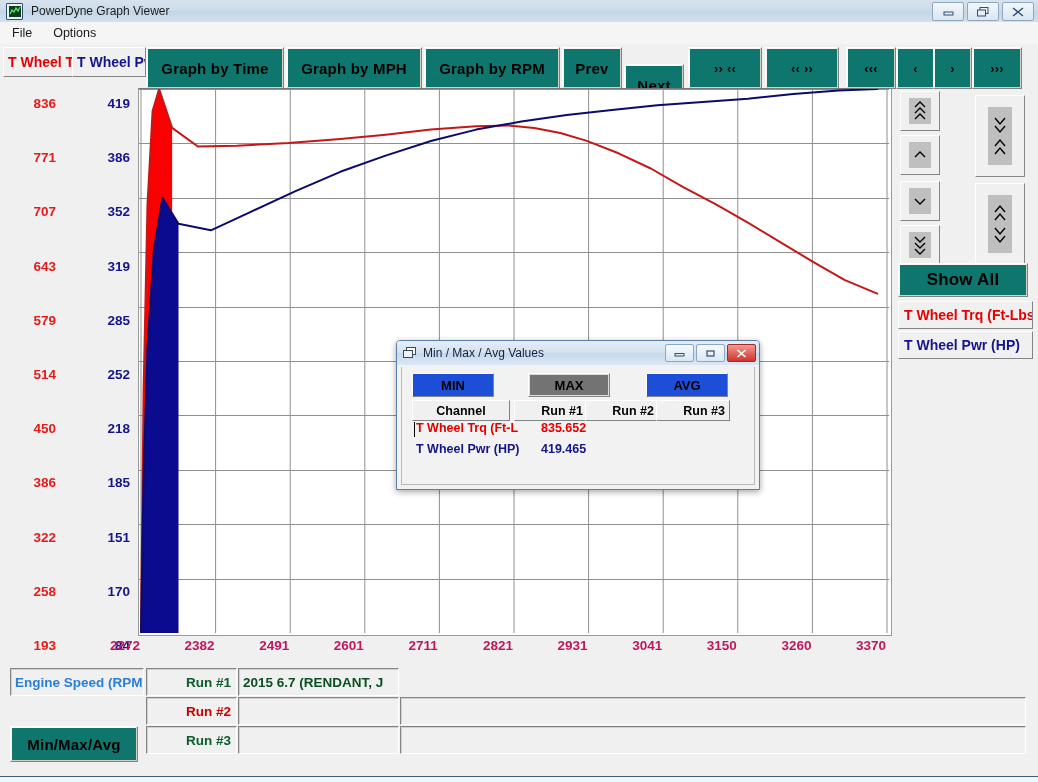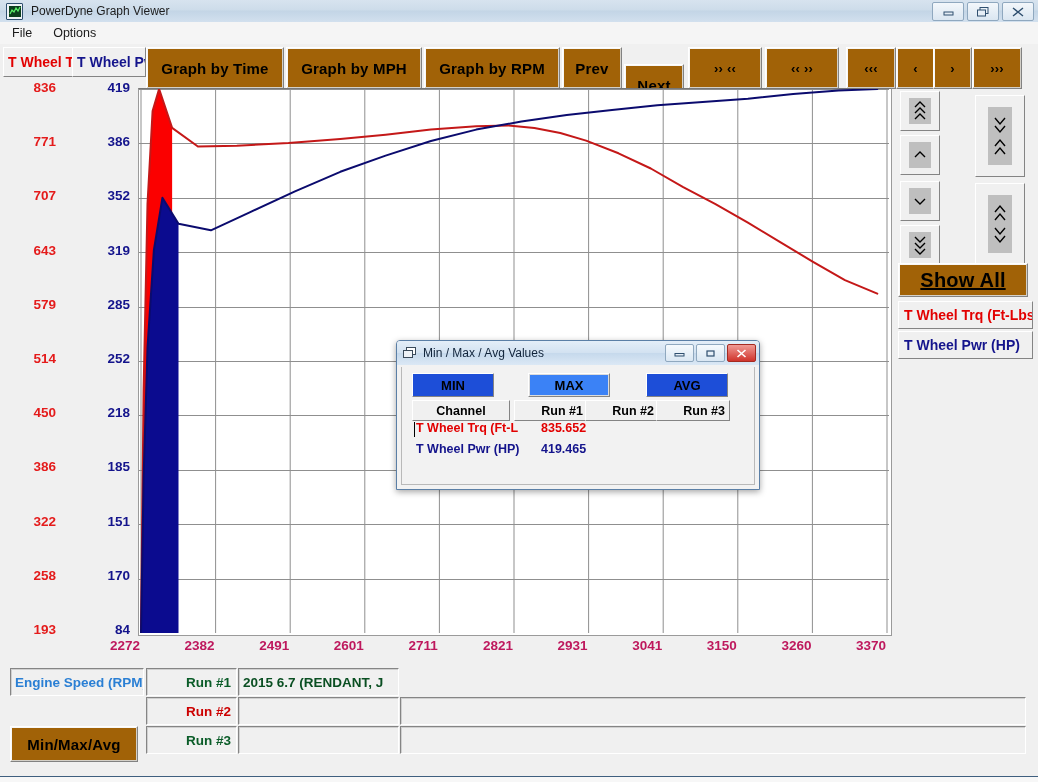--- a/index.html
+++ b/index.html
@@ -39,21 +39,21 @@
     position:absolute;left:0;top:22px;width:1038px;height:22px;
     background:#f5f5f5;border-bottom:1px solid #dcdcdc;
     display:flex;align-items:center;
   }
   .menu-item{font-size:12.5px;color:#1a1a1a;padding:2px 9px;margin-left:3px;}
 
   
   .toolbar{position:absolute;left:0;top:44px;width:1038px;height:46px;background:#f0f0f0;}
   .btn3d{
     position:absolute;
-    background:#a16207;
+    background:#0f766e;
     border-top:1px solid #ffffff;border-left:1px solid #ffffff;
     border-right:1px solid #828282;border-bottom:1px solid #828282;
     box-shadow: inset -1px -1px 0 #d4d0c8, inset 1px 1px 0 #f7f7f7;
     font-family:"Liberation Sans",sans-serif;font-weight:bold;
     display:flex;align-items:center;justify-content:center;
     color:#000;font-size:15px;letter-spacing:0.2px;
     overflow:hidden;white-space:nowrap;
   }
   .tab3d{
     position:absolute;
@@ -62,21 +62,21 @@
     border-right:1px solid #848484;border-bottom:1px solid #848484;
     font-weight:bold;font-size:14px;
     display:flex;align-items:center;padding-left:4px;
     overflow:hidden;white-space:nowrap;
   }
   .red{color:#e20000}
   .blue{color:#14148c}
 
   
   .chartwrap{position:absolute;left:0;top:88px;width:1038px;height:560px;}
-  .ylabels{position:absolute;left:0;top:0;width:138px;height:548px;}
+  .ylabels{position:absolute;left:0;top:16px;width:138px;height:548px;}
   .ylab{position:absolute;font-size:13.5px;font-weight:bold;text-align:right;}
   .ylab.l{right:82px;color:#e41b1b;}
   .ylab.r{right:8px;color:#14148c;}
   .plot{position:absolute;left:138px;top:0;width:752px;height:546px;background:#ffffff;border:1px solid #9a9a9a;border-top:1px solid #777;}
   .plot svg{display:block}
   .xlabels{position:absolute;left:100px;top:550px;width:860px;height:24px;}
   .xlab{position:absolute;font-size:13.5px;font-weight:bold;color:#be185d;text-align:left;width:60px;}
 
   
   .rpanel{position:absolute;left:893px;top:88px;width:145px;height:560px;}
@@ -129,21 +129,21 @@
   .dlg-btns{position:absolute;right:3px;top:3px;display:flex;gap:2px;}
   .dlg-btn{width:27px;height:16px;border:1px solid #8fa8bf;border-radius:2px;background:linear-gradient(180deg,#f6fafd,#dae7f3);display:flex;align-items:center;justify-content:center;}
   .dlg-btn.close{background:linear-gradient(180deg,#f09a94,#d0342c);border-color:#a52a21;}
   .dlg-body{position:absolute;left:4px;top:26px;width:352px;height:117px;background:#f2f2f2;border:1px solid #b9b9b9;border-top:none;}
   .dbtn{
     position:absolute;background:#1d4ed8;
     border-top:1px solid #ffffff;border-left:1px solid #ffffff;
     border-right:1px solid #848484;border-bottom:1px solid #848484;
     font-weight:bold;font-size:13px;display:flex;align-items:center;justify-content:center;
   }
-  .dbtn.sel{background:#3b82f6;box-shadow:inset 0 0 0 1px #dcdcdc;text-align:center;}
+  .dbtn.sel{background:#737373;box-shadow:inset 0 0 0 1px #dcdcdc;text-align:center;}
   .dhdr{
     position:absolute;background:#f0f0f0;
     border-top:1px solid #ffffff;border-left:1px solid #ffffff;
     border-right:1px solid #848484;border-bottom:1px solid #848484;
     font-weight:bold;font-size:12.5px;display:flex;align-items:center;
   }
   .dcell{position:absolute;font-weight:bold;font-size:12.5px;white-space:nowrap;}
   .cursorbar{position:absolute;width:1px;background:#000;}
 </style>
 </head>
@@ -311,21 +311,21 @@
       </div>
     </div>
     <div class="navbtn" style="left:82px;top:95px;width:48px;height:80px;">
       <div class="navinner" style="width:24px;height:58px;">
         <svg width="16" height="46" viewBox="0 0 16 46">
             <path d="M3 11 L8 5 L13 11 M3 19 L8 13 L13 19 M3 27 L8 33 L13 27 M3 35 L8 41 L13 35" stroke="#000" stroke-width="1.4" fill="none"></path>
           </svg>
       </div>
     </div>
 
-    <div class="btn3d" style="left:5px;top:175px;width:128px;height:32px;font-size:20px;text-decoration:underline;">Show All</div>
+    <div class="btn3d" style="left:5px;top:175px;width:128px;height:32px;font-size:17px;">Show All</div>
     <div class="legendbtn red" style="left:5px;top:213px;width:128px;height:26px;">T Wheel Trq (Ft-Lbs)</div>
     <div class="legendbtn blue" style="left:5px;top:243px;width:128px;height:26px;">T Wheel Pwr (HP)</div>
   </div>
 
   <div class="bottom">
     <div class="fieldbox lt lblue" style="left:10px;top:6px;width:128px;height:26px;">Engine Speed (RPM)</div>
     <div class="btn3d" style="left:10px;top:64px;width:126px;height:34px;font-size:15px;">Min/Max/Avg</div>
 
     <div class="fieldbox rt green" style="left:146px;top:6px;width:84px;height:26px;">Run #1</div>
     <div class="fieldbox rt dred" style="left:146px;top:35px;width:84px;height:26px;">Run #2</div>

